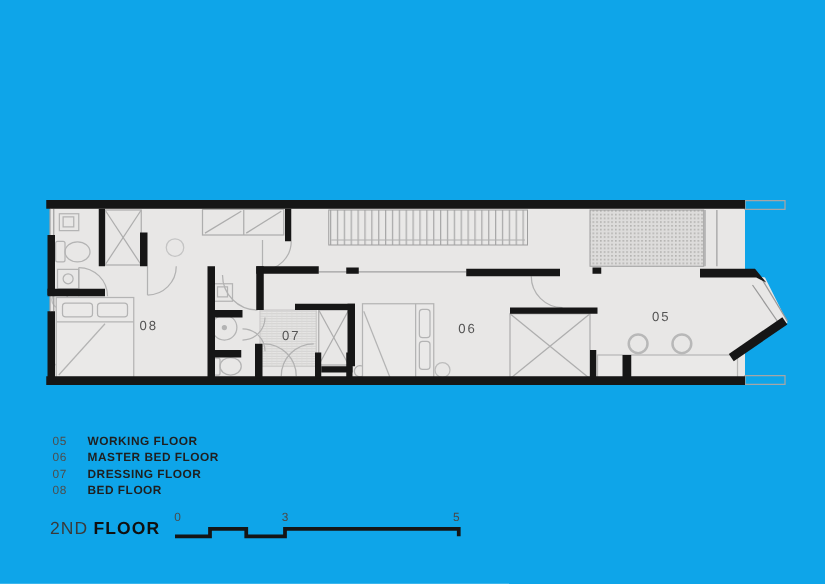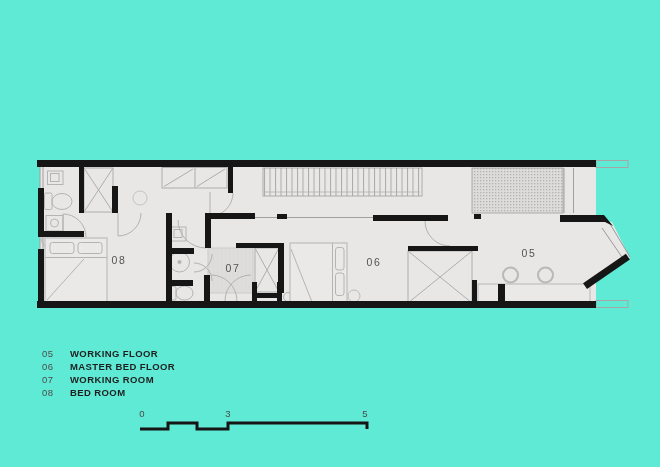--- a/index.html
+++ b/index.html
@@ -1,18 +1,18 @@
 <!DOCTYPE html>
 <html><head>
 <meta charset="utf-8">
 <style>
   html,body{margin:0;padding:0;}
   .page{
     position:relative;width:660px;height:467px;
-    background:#5eead4;overflow:hidden;
+    background:#0ea5e9;overflow:hidden;
     font-family:"Liberation Sans",sans-serif;
   }
   .plan-svg{position:absolute;left:0;top:0;}
   svg text{font-family:"Liberation Sans",sans-serif;}
   .room-label{font-size:10.5px;fill:#545454;letter-spacing:1.6px;}
   .scale-num{font-size:9.5px;fill:#4a4a4a;}
   .legend{position:absolute;left:42px;top:347px;}
   .legend-row{display:flex;align-items:center;height:13px;}
   .legend-code{width:28px;font-size:9.5px;color:#4d4d4d;letter-spacing:.5px;}
   .legend-name{font-size:9.5px;font-weight:bold;color:#1f1f1f;letter-spacing:.4px;}
@@ -217,22 +217,25 @@
     <div class="legend-row">
       <span class="legend-code">05</span>
       <span class="legend-name">WORKING FLOOR</span>
     </div>
     <div class="legend-row">
       <span class="legend-code">06</span>
       <span class="legend-name">MASTER BED FLOOR</span>
     </div>
     <div class="legend-row">
       <span class="legend-code">07</span>
-      <span class="legend-name">WORKING ROOM</span>
+      <span class="legend-name">DRESSING FLOOR</span>
     </div>
     <div class="legend-row">
       <span class="legend-code">08</span>
-      <span class="legend-name">BED ROOM</span>
+      <span class="legend-name">BED FLOOR</span>
     </div>
   </div>
 
+  <div class="floor-title">
+    <span>2ND</span><span class="bold">FLOOR</span>
+  </div>
 
 </div>
 
 </body></html>

